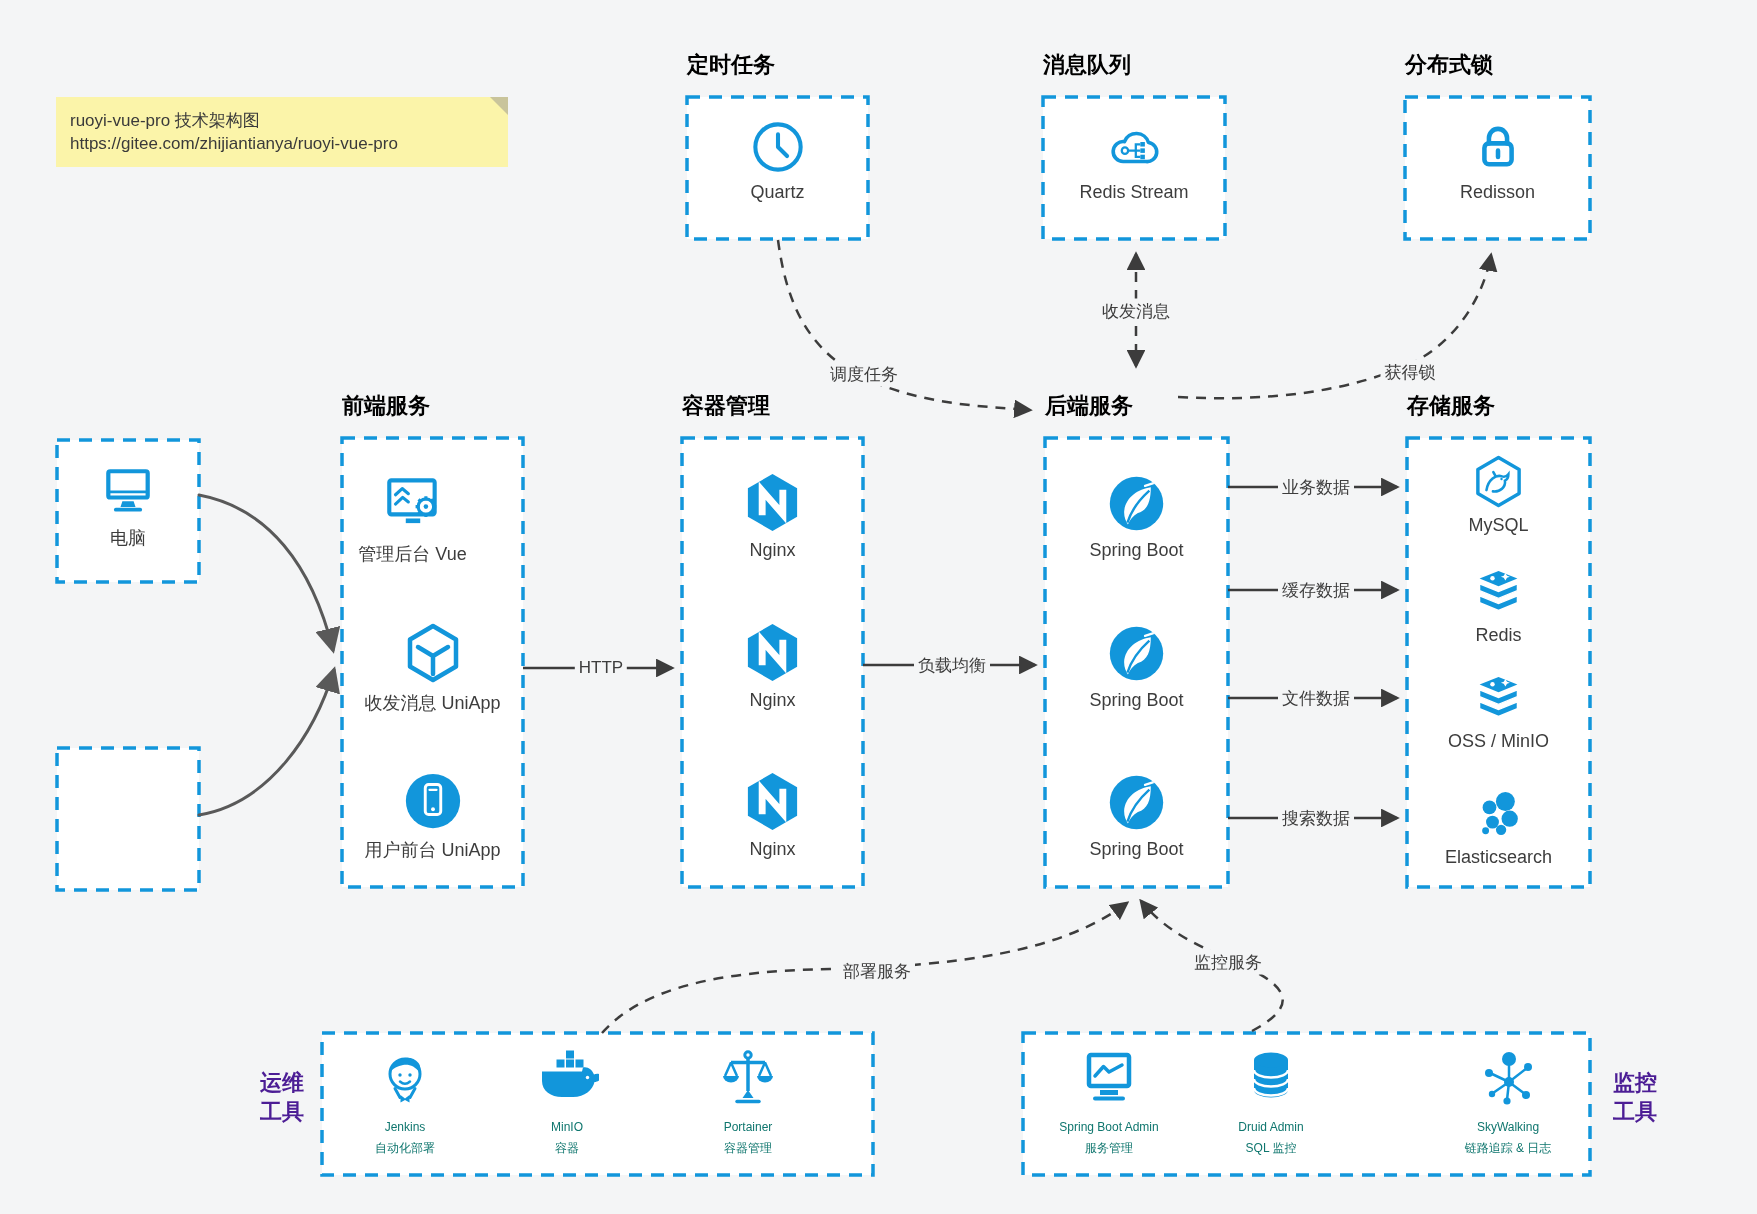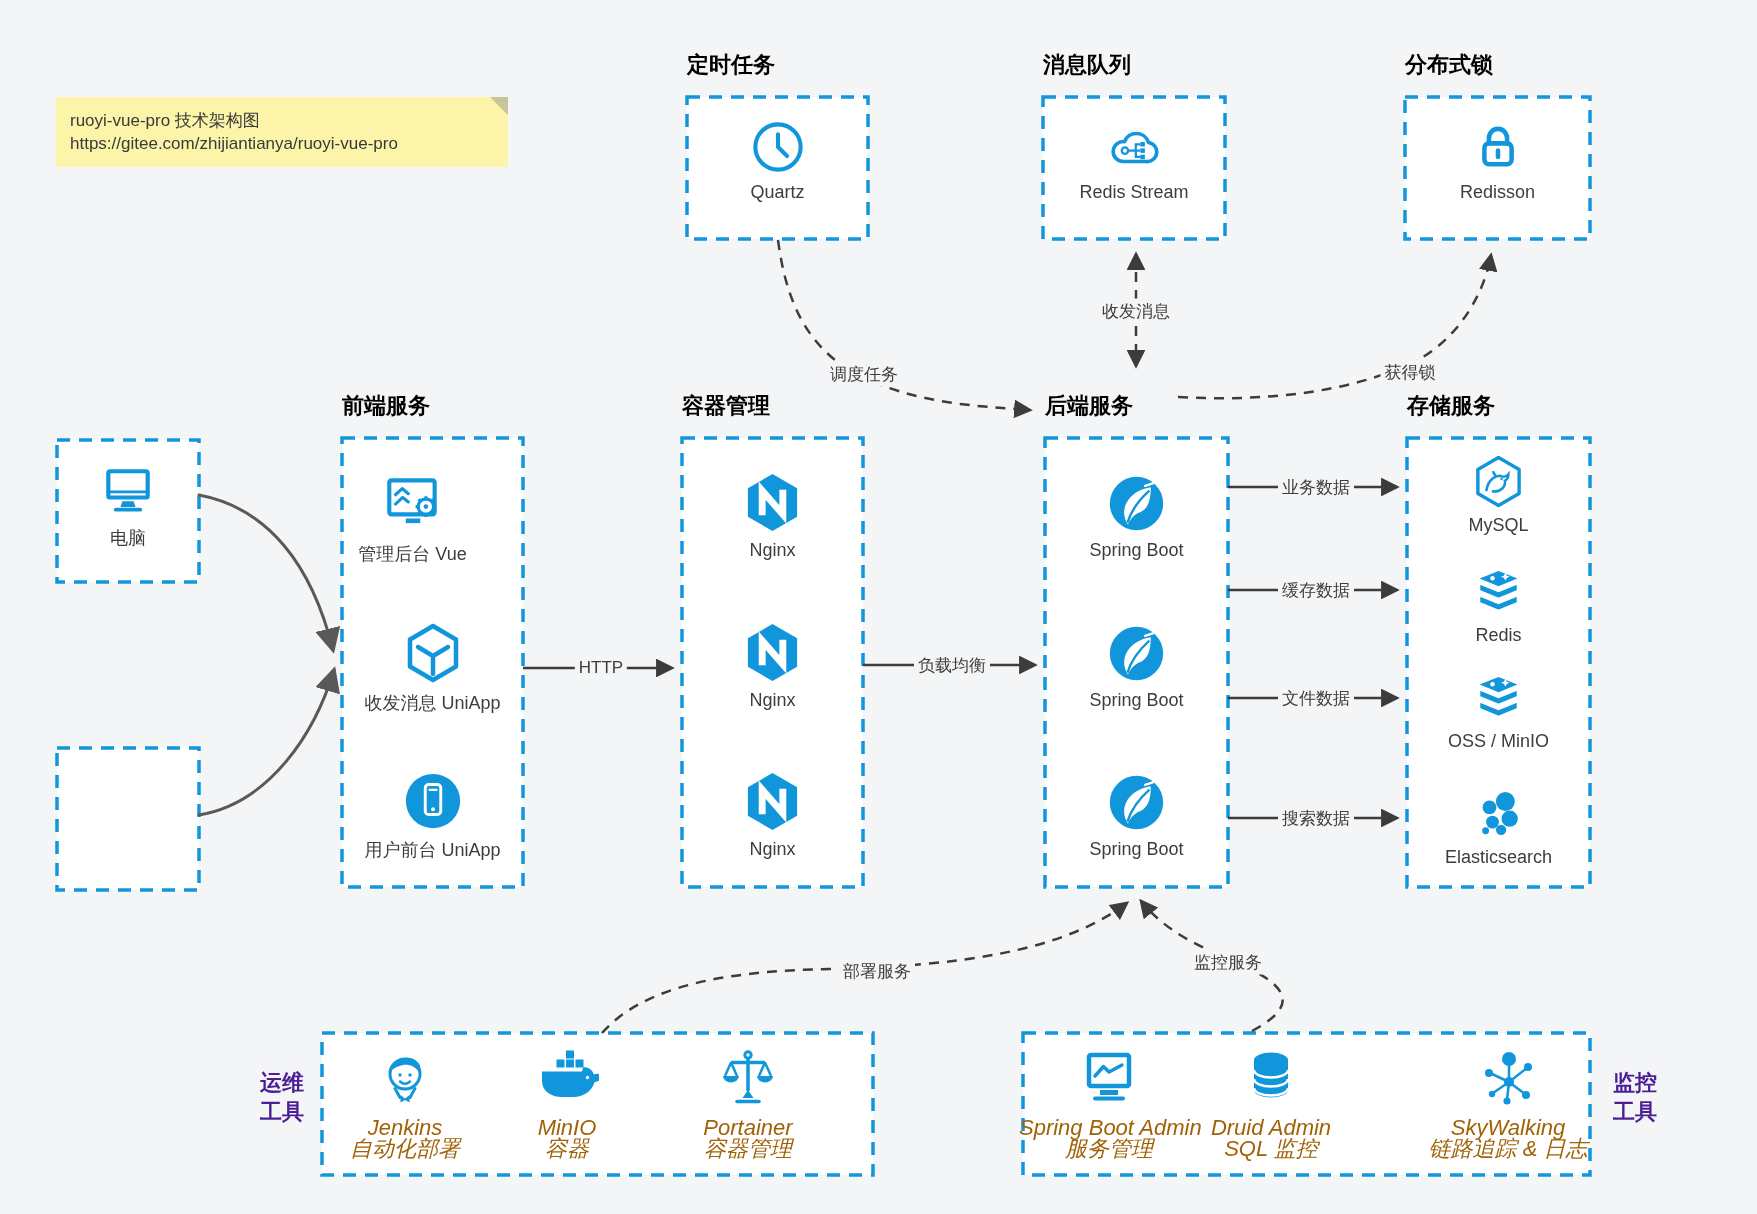--- a/index.html
+++ b/index.html
@@ -3,21 +3,21 @@
 <meta charset="utf-8">
 <style>
   html,body{margin:0;padding:0;background:#e9eaeb;}
   .canvas{position:relative;width:1757px;height:1214px;background:#f4f5f6;overflow:hidden;
           font-family:"Liberation Sans","DejaVu Sans",sans-serif;color:#3d3d3d;}
   .boxfill{position:absolute;background:#ffffff;z-index:0;}
   .wires{position:absolute;left:0;top:0;z-index:1;pointer-events:none;}
   .item{position:absolute;text-align:center;z-index:2;}
   .icn{display:block;margin:0 auto;}
   .lbl{font-size:18px;color:#3d3d3d;margin-top:6px;white-space:nowrap;}
-  .lbl2{margin-top:7px;font-size:22px;line-height:21px;color:#a16207;white-space:nowrap;font-style:italic;}
+  .lbl2{margin-top:7px;font-size:12px;line-height:21px;color:#0f766e;white-space:nowrap;}
   .gtitle{position:absolute;z-index:2;color:#000000;font-size:22px;font-weight:bold;
           text-align:left;white-space:nowrap;}
   .vtitle{position:absolute;z-index:2;color:#4c1d95;font-size:22px;font-weight:bold;
           line-height:29px;text-align:center;white-space:nowrap;}
   .elabel{position:absolute;z-index:3;font-size:17px;color:#3d3d3d;background:#f4f5f6;
           padding:1px 4px;transform:translate(-50%,-50%);white-space:nowrap;}
   .note{position:absolute;left:56px;top:97px;width:452px;height:70px;background:#fbf4a9;
         z-index:2;font-size:17px;line-height:23px;color:#3a3a3a;padding:12px 0 0 14px;
         box-sizing:border-box;}
   .note .fold{position:absolute;right:0;top:0;width:0;height:0;

